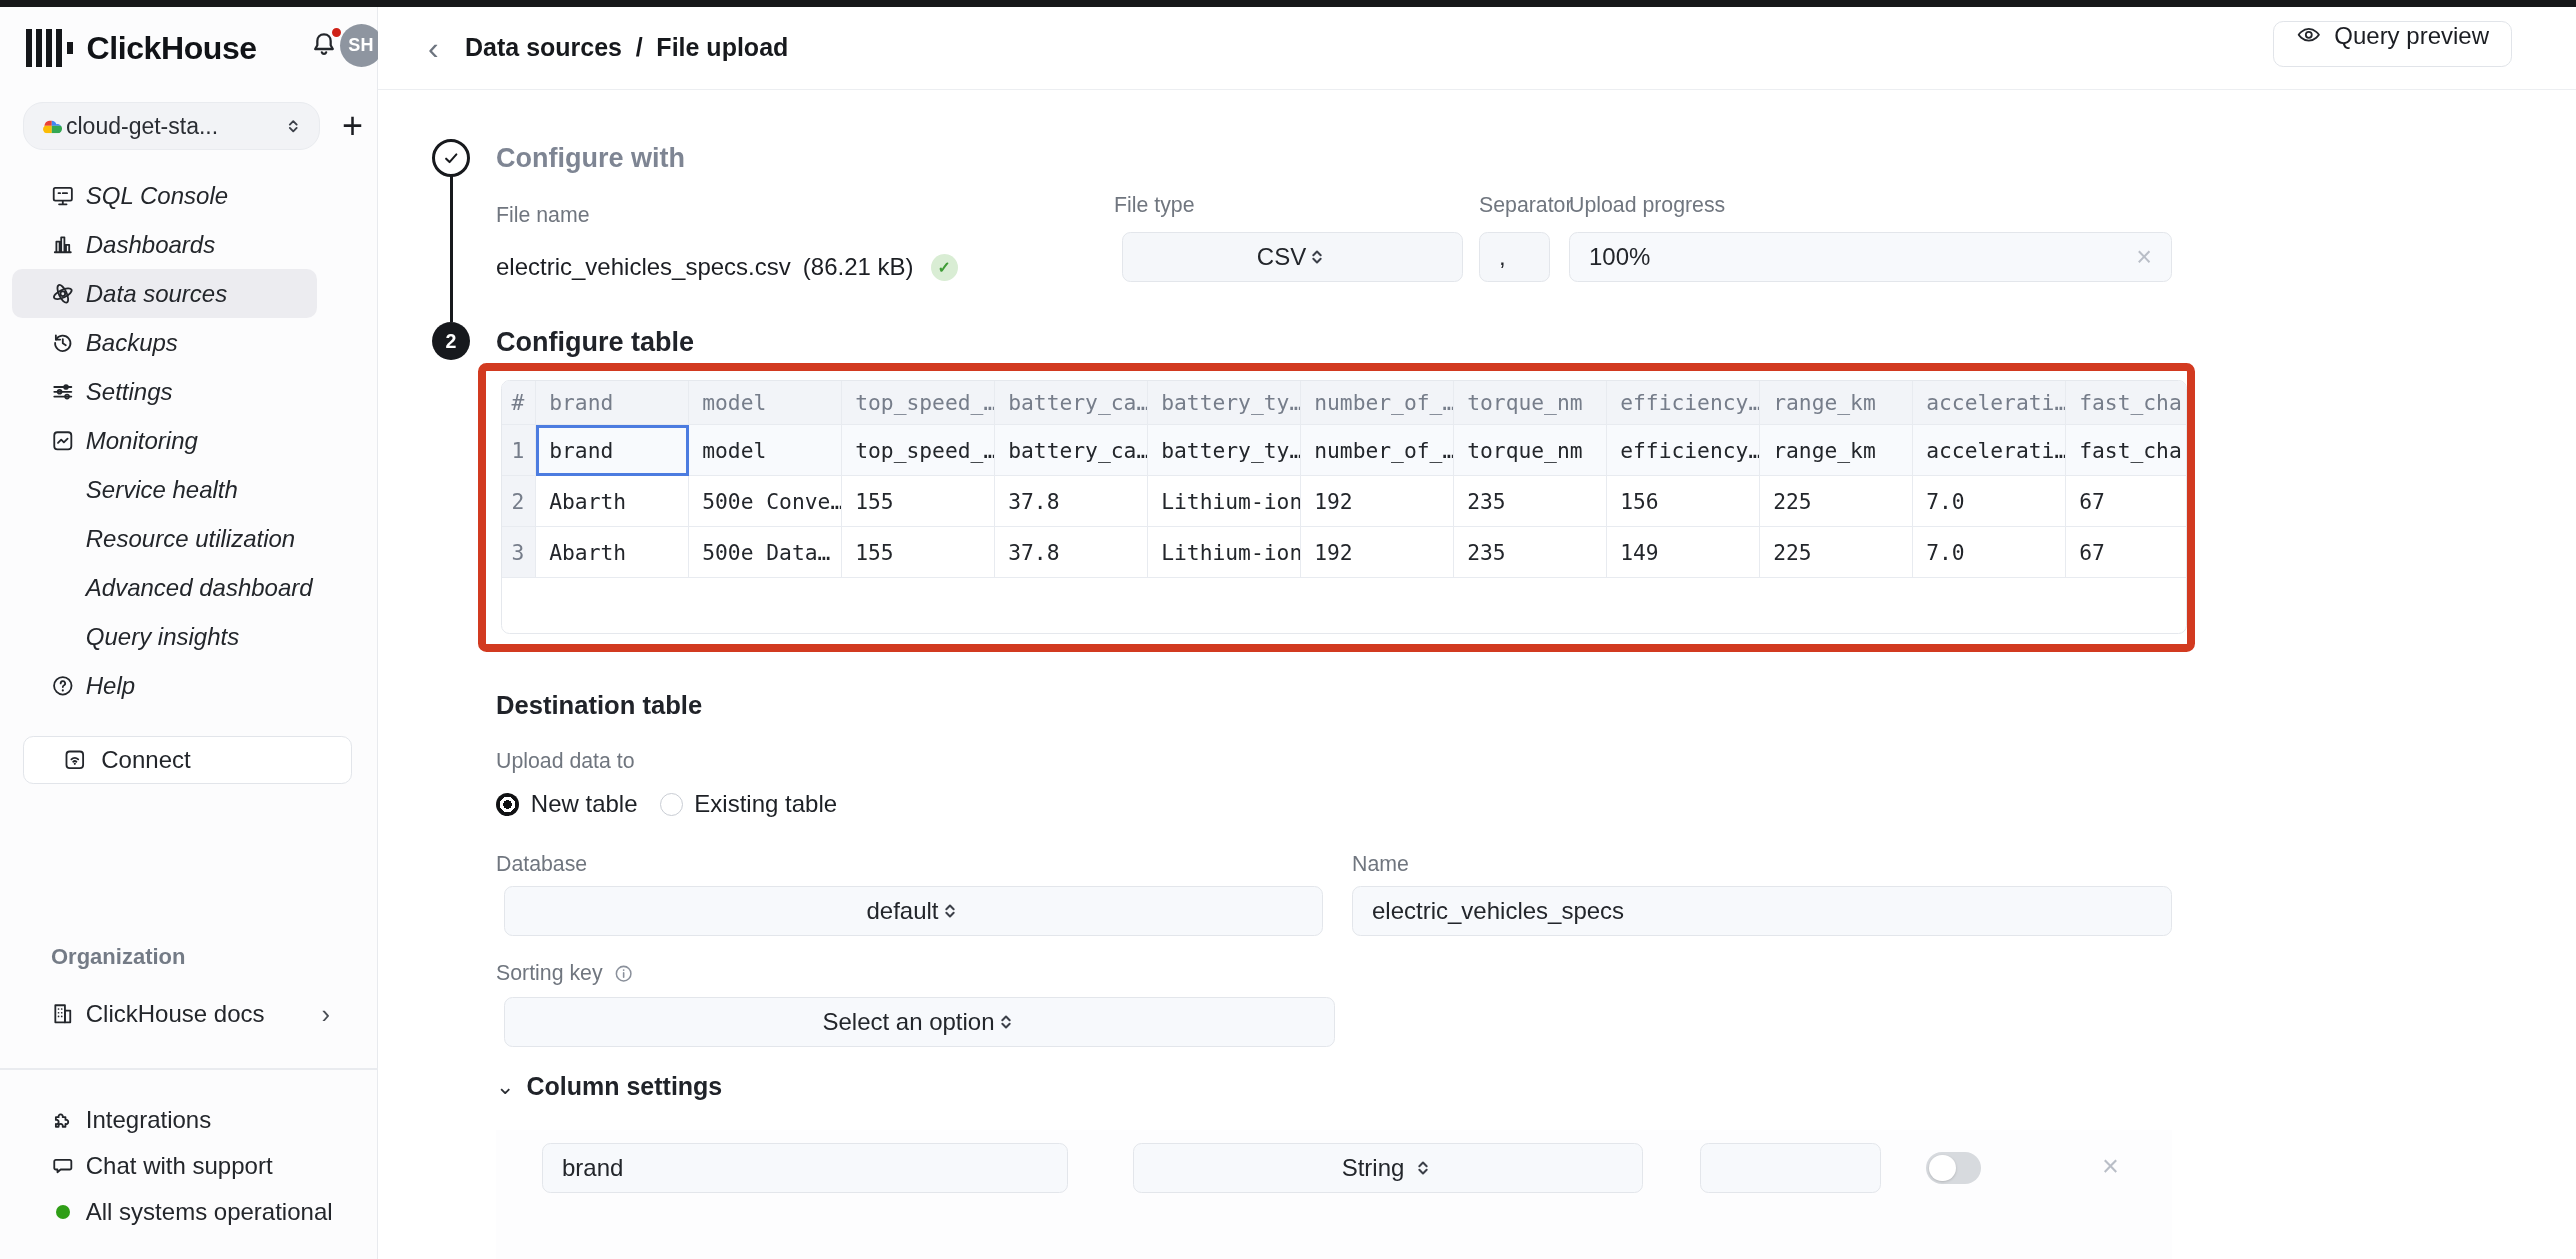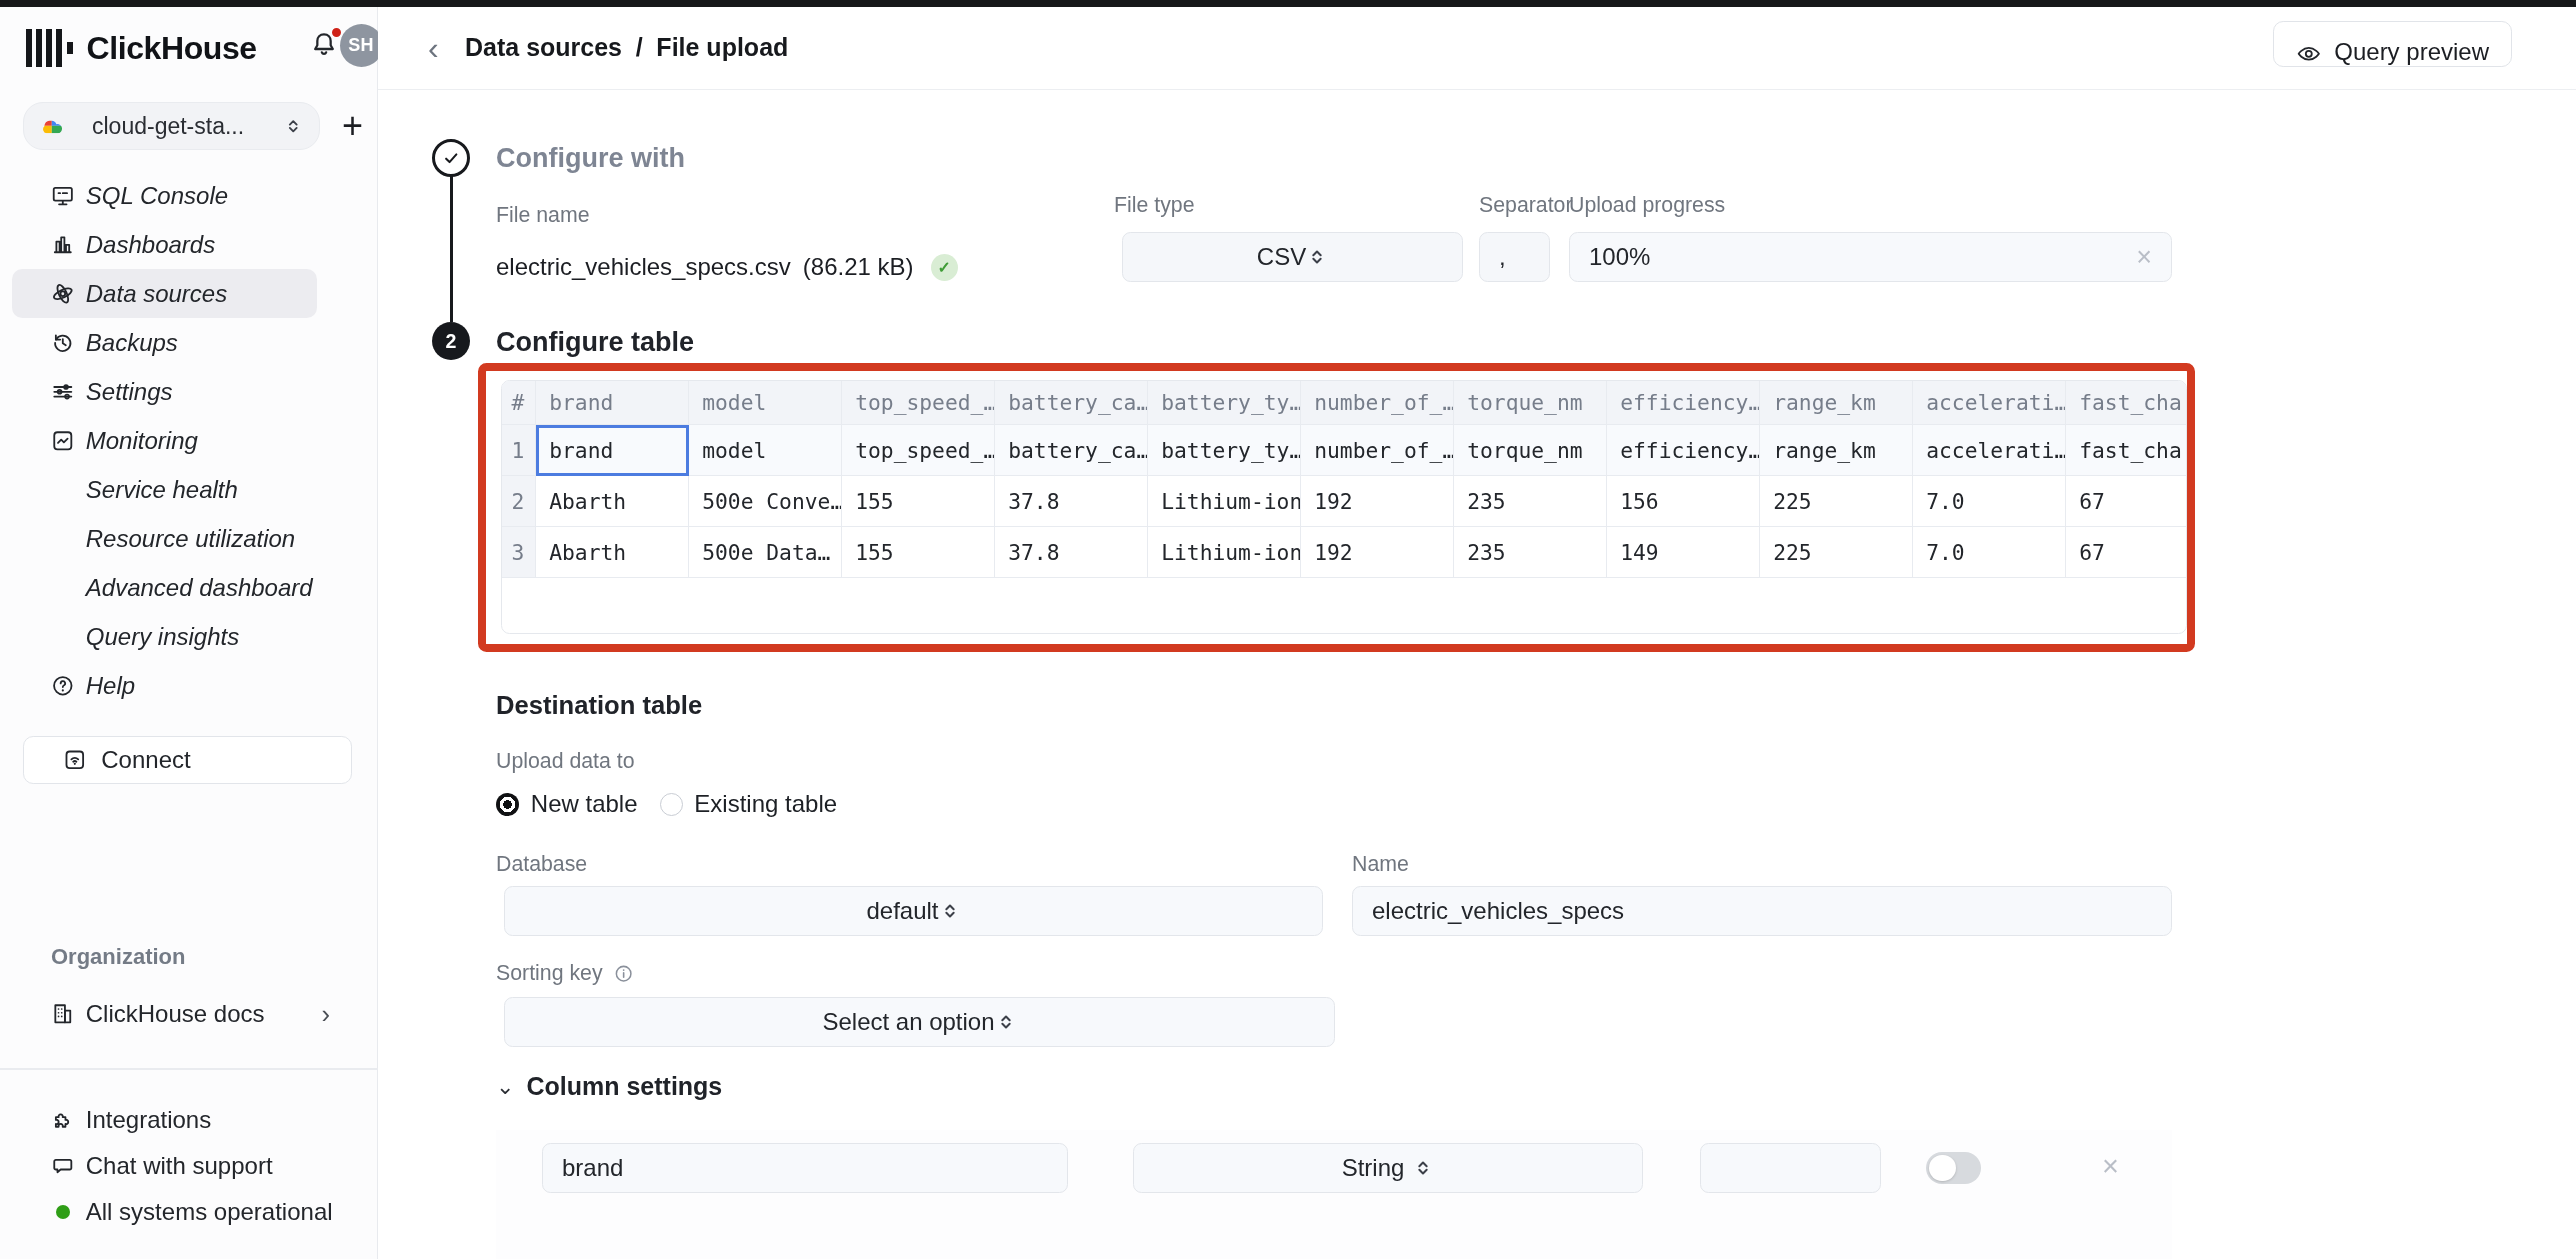--- a/index.html
+++ b/index.html
@@ -14,21 +14,21 @@
   .ch-logo { display:flex; align-items:center; gap:4.3px; height:38px; }
   .ch-logo .bar { width:6px; height:38px; background:#15171a; }
   .ch-logo .bar.short { height:12.8px; }
   .brand-text { font-size:32px; font-weight:700; color:#111317; margin-left:13.7px; letter-spacing:-0.4px; }
   .bell-wrap { position:absolute; left:282px; top:5.1px; width:34px; height:38px; cursor:pointer; }
   .bell-wrap svg { width:32px; height:32px; }
   .bell-dot { position:absolute; right:-1.7px; top:-3.4px; width:13.7px; height:13.7px; border-radius:50%; background:#cf2218; border:2.6px solid #fcfcfd; }
   .avatar { position:absolute; left:314px; top:0px; width:43px; height:43px; border-radius:50%; background:#8e95a0; color:#fff; font-size:18px; font-weight:700; display:flex; align-items:center; justify-content:center; letter-spacing:0.4px; }
 
   .service-row { position:absolute; left:23px; top:102px; width:340px; height:48px; display:flex; align-items:center; }
-  .service-selector { width:304px; height:48px; background:#f2f3f6; border:1.7px solid #e9ebef; border-radius:20px; display:flex; align-items:center; padding:0 15.4px; gap:27px; cursor:pointer; }
+  .service-selector { width:304px; height:48px; background:#f2f3f6; border:1.7px solid #e9ebef; border-radius:20px; display:flex; align-items:center; padding:0 15.4px; gap:1px; cursor:pointer; }
   .service-selector .sname { font-size:23px; color:#2a2d33; flex:1; white-space:nowrap; overflow:hidden; }
   .plus-btn { margin-left:22px; font-size:36px; font-weight:300; color:#1c1e23; cursor:pointer; line-height:1; }
 
   .nav { position:absolute; left:0; top:171px; width:329px;font-style:italic; }
   .nav-item { height:49px; margin:0 12px; border-radius:10.2px; display:flex; align-items:center; padding-left:38px; cursor:pointer; }
   .nav-item.active { background:#ececf0; }
   .nav-item .islot { width:25.6px; height:25.6px; flex:none; display:flex; align-items:center; justify-content:center; }
   .nav-item .islot svg { width:25.6px; height:25.6px; }
   .nav-item .nlabel { margin-left:10.2px; font-size:24px; color:#23262b; }
 
@@ -50,21 +50,21 @@
   .foot-item .islot svg { width:25.6px; height:25.6px; }
   .foot-item .nlabel { margin-left:10.2px; font-size:24px; color:#23262b; }
   .status-dot { width:14.5px; height:14.5px; border-radius:50%; background:#2f9e17; }
 
   
   .main { position:relative; flex:1; height:1260px; background:#fff; }
   .topbar { position:absolute; left:0; top:0; width:2198px; height:90px; border-bottom:1.7px solid #eceef1; display:flex; align-items:center; padding-top:6.8px; }
   .back-chevron { position:absolute; left:50px; font-size:32px; color:#6d747f; cursor:pointer; line-height:1; }
   .breadcrumb { position:absolute; left:87px; font-size:25px; font-weight:700; color:#17191d; display:flex; gap:13.7px; }
   .breadcrumb .sep { color:#16181c; font-weight:600; }
-  .qp-btn { position:absolute; right:64px; top:21.3px; height:46px; border:1.7px solid #e1e4e9; border-radius:10.2px; background:#fff; display:flex; align-items:flex-end; gap:12.8px; padding:0 22px; cursor:pointer; }
+  .qp-btn { position:absolute; right:64px; top:21.3px; height:46px; border:1.7px solid #e1e4e9; border-radius:10.2px; background:#fff; display:flex; align-items:flex-start; gap:12.8px; padding:0 22px; cursor:pointer; }
   .qp-btn svg { width:25.6px; height:25.6px; }
   .qp-btn span { font-size:24px; color:#1c1e23; font-weight:500; }
 
   
   .step-line { position:absolute; left:72px; top:176px; width:3.4px; height:146px; background:#17191d; }
   .step-circle { position:absolute; left:54px; width:38px; height:38px; border-radius:50%; display:flex; align-items:center; justify-content:center; }
   .step-1 { top:139px; background:#fff; border:3.4px solid #17191d; color:#17191d; font-size:20.5px; font-weight:700; }
   .step-2 { top:322px; background:#17191d; color:#fff; font-size:19.6px; font-weight:700; }
 
   .sec-title { position:absolute; left:118px; font-size:27px; font-weight:700; }

